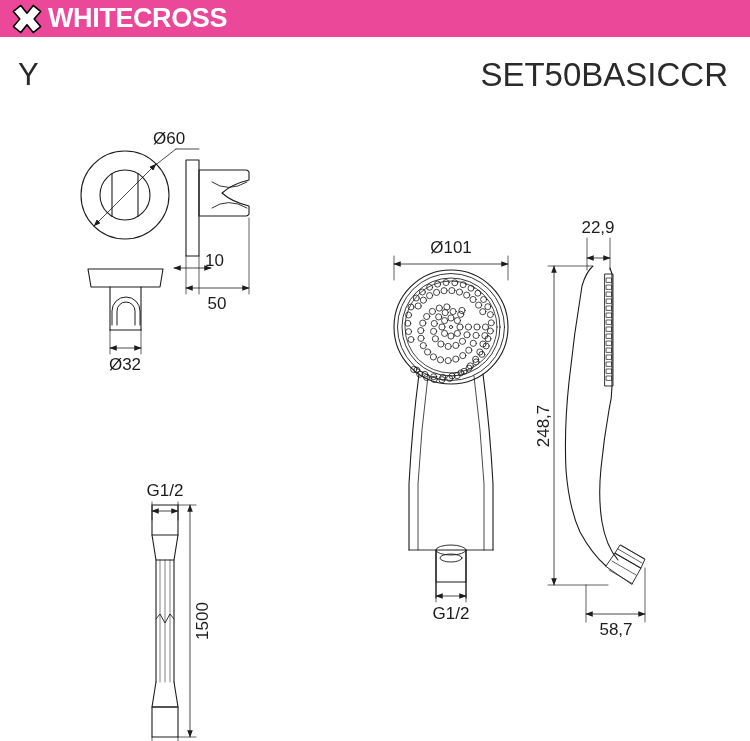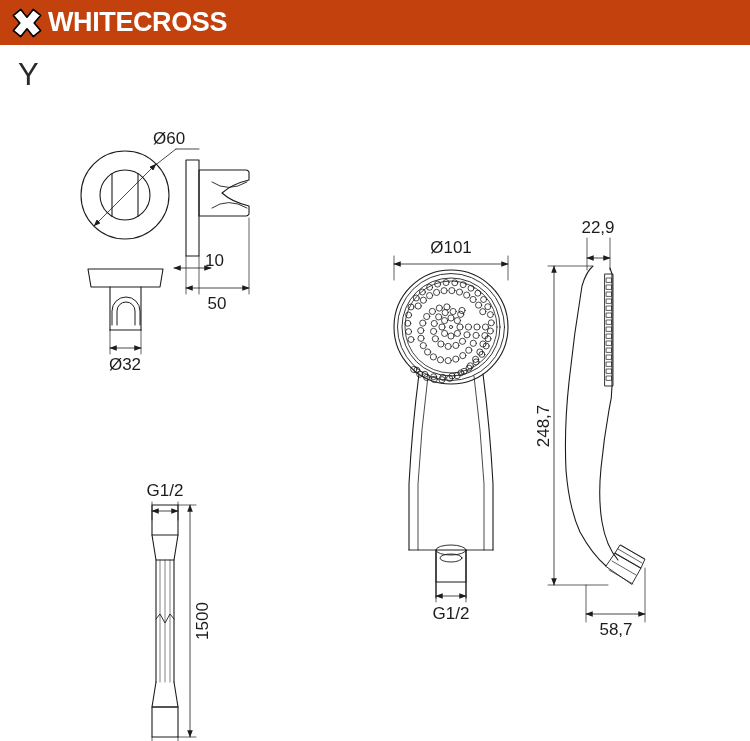--- a/index.html
+++ b/index.html
@@ -14,22 +14,22 @@
     font-family: "Liberation Sans", sans-serif;
     color: #1c1c1c;
     overflow: hidden;
   }
 
   
   #brand-bar {
     position: absolute;
     left: 0; top: 0;
     width: 750px;
-    height: 45px;
-    background: #c2410c;
+    height: 37px;
+    background: #ec4899;
     display: flex;
     align-items: center;
   }
   #brand-logo-icon {
     margin-left: 9px;
     width: 36px;
     height: 36px;
     flex: none;
   }
   #brand-name {
@@ -89,20 +89,21 @@
 
 <div id="brand-bar">
   <svg id="brand-logo-icon" viewBox="0 0 36 36">
     <path d="M18 12.2 L24.2 4.4 L31.6 10.4 L25.2 18 L31.6 25.6 L24.2 31.6 L18 23.8 L11.8 31.6 L4.4 25.6 L10.8 18 L4.4 10.4 L11.8 4.4 Z" fill="#ffffff" stroke="#000000" stroke-width="1.6" stroke-linejoin="round"></path>
   </svg>
   <span id="brand-name">WHITECROSS</span>
 </div>
 
 <div id="title-row">
   <div id="series-label">Y</div>
+  <div id="product-code">SET50BASICCR</div>
 </div>
 
 <div id="drawing-sheet">
 <svg width="750" height="643" viewBox="0 0 750 643" xmlns="http://www.w3.org/2000/svg">
   <defs>
     <marker id="arrEnd" markerWidth="9" markerHeight="7" refX="8.4" refY="3.5" orient="auto">
       <path d="M0,0 L9,3.5 L0,7 Z" fill="#1c1c1c"></path>
     </marker>
     <marker id="arrStart" markerWidth="9" markerHeight="7" refX="0.6" refY="3.5" orient="auto">
       <path d="M9,0 L0,3.5 L9,7 Z" fill="#1c1c1c"></path>

